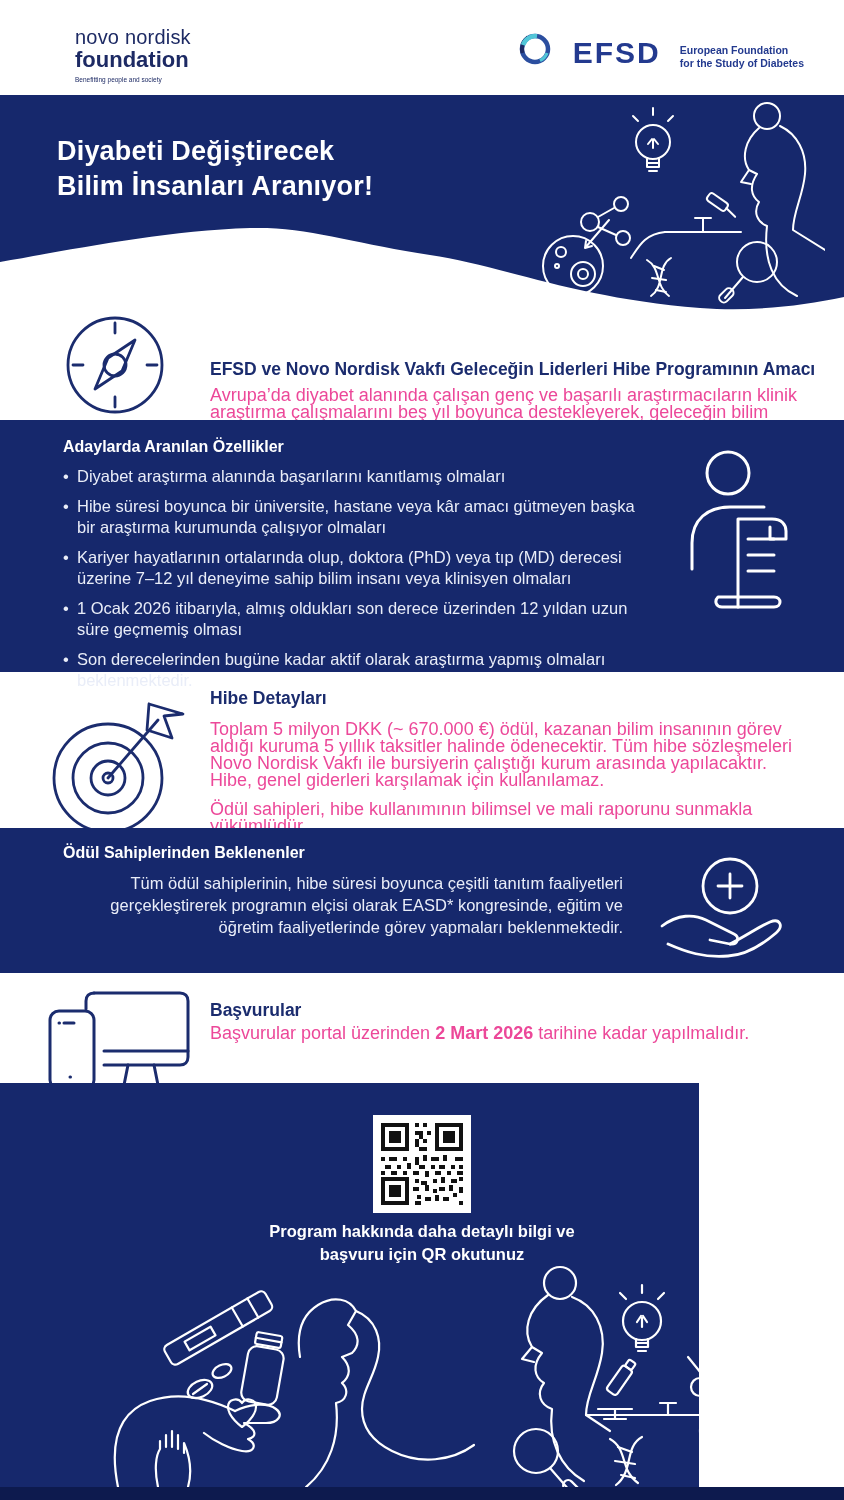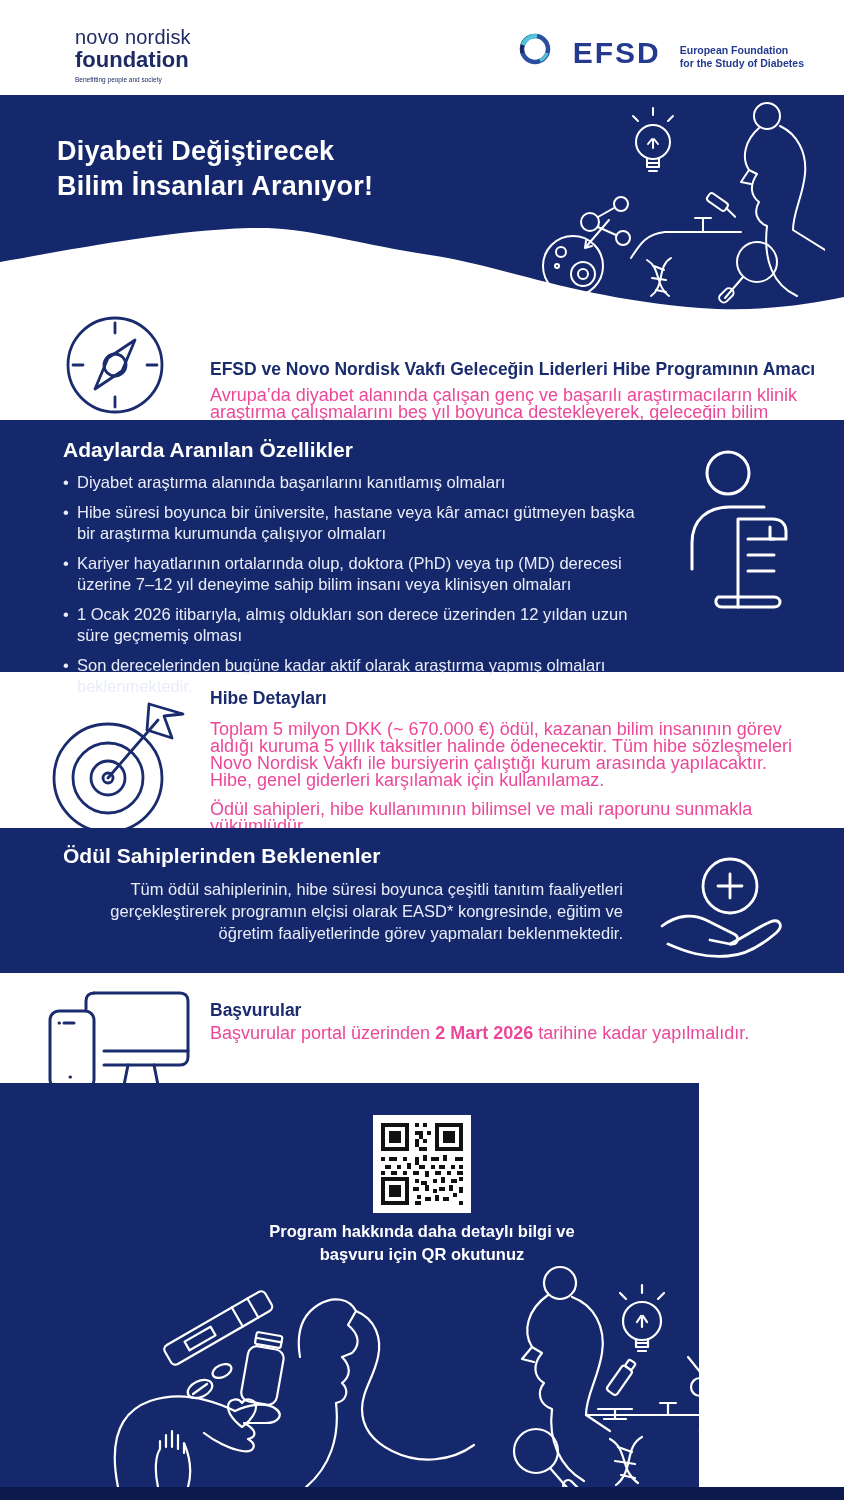--- a/index.html
+++ b/index.html
@@ -21,21 +21,21 @@
   .efsd-name{font-size:10.5px;font-weight:700;color:#233a8f;line-height:13px;margin-left:2px;}
 
   
   .banner-bg{position:absolute;top:95px;left:0;width:844px;height:133px;background:#16286c;}
   .banner-wave{position:absolute;top:228px;left:0;}
   .banner-title{position:absolute;left:57px;top:134px;color:#ffffff;font-size:27px;font-weight:700;line-height:35px;letter-spacing:.2px;}
   .banner-art{position:absolute;left:535px;top:100px;}
 
   
   .h-navy{color:#1b2c6e;font-size:17.5px;font-weight:700;}
-  .h-white{color:#ffffff;font-size:21px;font-weight:700;}
+  .h-white{color:#ffffff;font-size:16px;font-weight:700;}
   .body-navy{color:#ec4899;font-size:18px;line-height:17px;}
   .body-light{color:#e9edf8;font-size:16.5px;line-height:22px;text-align:right;}
 
   .sec-purpose{position:absolute;left:210px;top:326px;width:612px;margin-top:33px;}
   .sec-purpose p{margin:7px 0 0 0;}
 
   .navy-band-criteria{position:absolute;top:420px;left:0;width:844px;height:252px;background:#16286c;}
   .sec-criteria{position:absolute;left:63px;top:438px;width:585px;}
   .criteria-list{list-style:none;margin:10px 0 0 0;padding:0;}
   .criteria-list li{position:relative;padding-left:14px;margin:0 0 8px 0;color:#e9edf8;font-size:16.5px;line-height:21.5px;}

